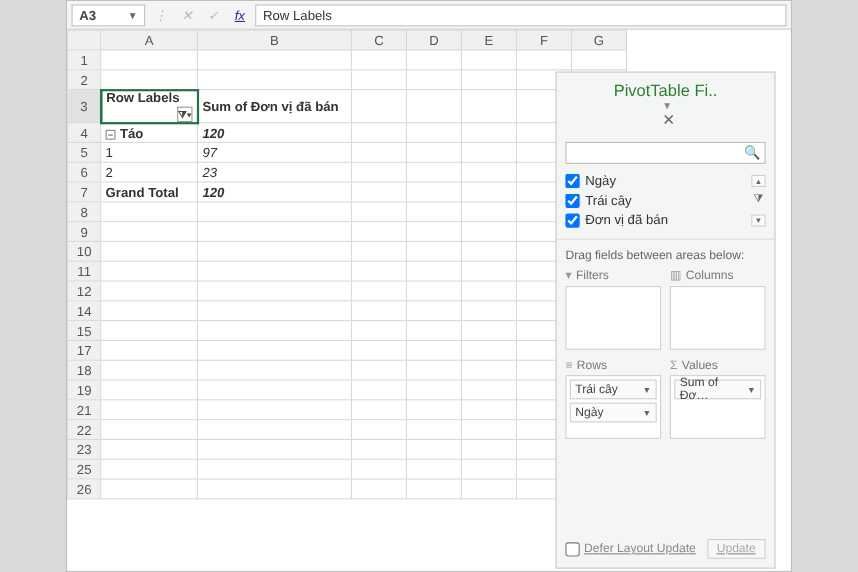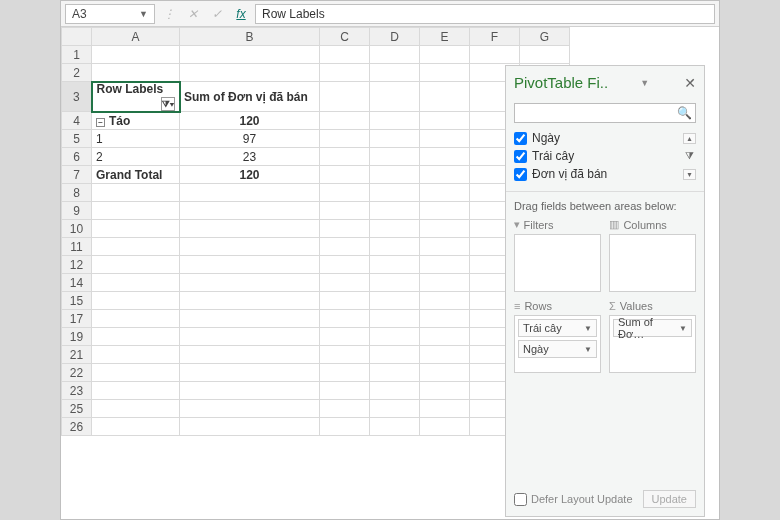--- a/index.html
+++ b/index.html
@@ -25,30 +25,31 @@
   .formula-row {
     display: flex;
     align-items: center;
     height: 26px;
     border-bottom: 1px solid #d0d0d0;
     background: #f4f4f4;
     gap: 4px;
     padding: 0 4px;
   }
   .name-box {
-    width: 90px;
+    width: 67px;
     height: 20px;
     background: #fff;
     border: 1px solid #c0c0c0;
     display: flex;
     align-items: center;
     padding: 0 6px;
     font-size: 12px;
     color: #444;
     justify-content: space-between;
+    font-weight: bold;
   }
   .name-box .arrow { color:#666; font-size:9px; }
   .fb-btn {
     width: 20px;
     height: 20px;
     display: flex;
     align-items: center;
     justify-content: center;
     color: #b7b7b7;
     font-style: italic;
@@ -92,21 +93,21 @@
   }
   table.grid th.rowhdr {
     width: 30px;
     text-align: center;
   }
   .col-A { width: 88px; }
   .col-B { width: 140px; }
   .col-C, .col-D, .col-E, .col-F, .col-G { width: 50px; }
   .th-sel { background:#e1e1e1; border-bottom:2px solid #217346;}
   td.bold { font-weight:600; }
-  td.right { text-align:center; }
+  td.right { text-align:left;font-style:italic; }
   td.blue-band { background:#e9f0f7; }
   td.indent { padding-left:18px; }
   .filterbtn {
     float:right;
     width:14px;height:14px;
     font-size:9px;
     margin-top:1px;
     display:inline-flex;align-items:center;justify-content:center;
     color:#444;
   }
@@ -125,21 +126,21 @@
     height:452px;
     background:#f4f6f5;
     border:1px solid #c9c9c9;
     padding:8px;
     font-size:12px;
     color:#4a5a50;
     display:flex;flex-direction:column;
   }
   .pane-header {
     display:flex;align-items:center;justify-content:space-between;
-    color:#2e7d32;font-size:15px;margin-bottom:6px;
+    color:#2e7d32;font-size:15px;margin-bottom:6px;flex-direction:column;
   }
   .pane-header .title{white-space:nowrap;overflow:hidden;}
   .pane-header .drop{font-size:9px;margin-left:3px;color:#888;}
   .pane-header .close{color:#666;font-size:14px;margin-left:6px;cursor:pointer;}
   .pane-sub{color:#666;font-size:11px;display:flex;justify-content:space-between;align-items:center;}
   .gearbox{width:28px;height:20px;border:1px solid #bcbcbc;background:#fcfcfc;display:flex;align-items:center;justify-content:center;font-size:10px;color:#555;}
   .search-row{margin-top:6px;position:relative;}
   .search-row input{
     width:100%;height:20px;border:1px solid #bcbcbc;padding:0 22px 0 4px;font-size:12px;background:#fff;
   }
@@ -151,37 +152,37 @@
   .field-side span{width:13px;height:11px;border:1px solid #cfcfcf;background:#fafafa;font-size:8px;line-height:9px;text-align:center;color:#666;}
   .divider{border-top:1px solid #dcdcdc;margin:8px -8px;}
   .drag-label{font-size:11px;color:#666;margin-bottom:6px;}
   .areas{display:grid;grid-template-columns:1fr 1fr;gap:8px;}
   .area{display:flex;flex-direction:column;}
   .area-title{font-size:11px;color:#777;display:flex;align-items:center;gap:4px;margin-bottom:3px;}
   .area-title .ic{color:#999;font-size:11px;}
   .area-box{background:#fff;border:1px solid #cfcfcf;height:58px;padding:3px;display:flex;flex-direction:column;gap:3px;overflow:hidden;}
   .chip{height:18px;border:1px solid #cfcfcf;background:#fafafa;font-size:11px;color:#444;padding:0 4px;display:flex;align-items:center;justify-content:space-between;}
   .chip .arr{font-size:8px;color:#666;}
-  .footer{margin-top:auto;padding-top:8px;display:flex;align-items:center;justify-content:space-between;font-size:11px;color:#888;}
+  .footer{margin-top:auto;padding-top:8px;display:flex;align-items:center;justify-content:space-between;font-size:11px;color:#888;text-decoration:underline;}
   .footer .upbtn{border:1px solid #cfcfcf;background:#f7f7f7;color:#aaa;padding:2px 8px;}
 </style>
 </head>
 <body>
 
 <div class="app">
 
   <div class="formula-row">
     <div class="name-box">
       <span>A3</span>
       <span class="arrow">▼</span>
     </div>
     <div class="fb-btn">⋮</div>
     <div class="fb-btn">✕</div>
     <div class="fb-btn">✓</div>
-    <div class="fb-btn" style="font-style:italic;color:#0f766e;text-decoration:underline;">fx</div>
+    <div class="fb-btn" style="font-style:italic;color:#4c1d95;text-decoration:underline;">fx</div>
     <div class="formula-input">
       <span>Row Labels</span>
     </div>
   </div>
 
   <div class="grid-wrap">
     <table class="grid">
       <colgroup>
         <col style="width:30px">
         <col class="col-A">
@@ -349,20 +350,30 @@
             <th class="rowhdr">17</th>
             <td></td>
             <td></td>
             <td></td>
             <td></td>
             <td></td>
             <td></td>
             <td></td>
           </tr>
           <tr>
+            <th class="rowhdr">18</th>
+            <td></td>
+            <td></td>
+            <td></td>
+            <td></td>
+            <td></td>
+            <td></td>
+            <td></td>
+          </tr>
+          <tr>
             <th class="rowhdr">19</th>
             <td></td>
             <td></td>
             <td></td>
             <td></td>
             <td></td>
             <td></td>
             <td></td>
           </tr>
           <tr>

